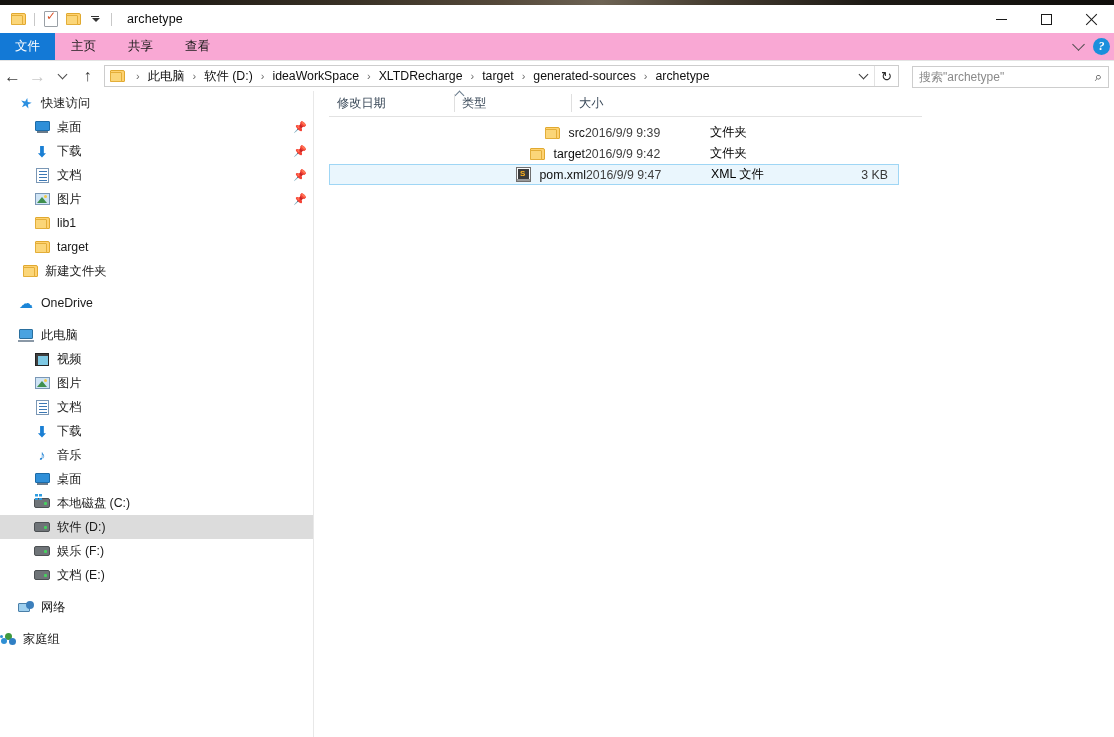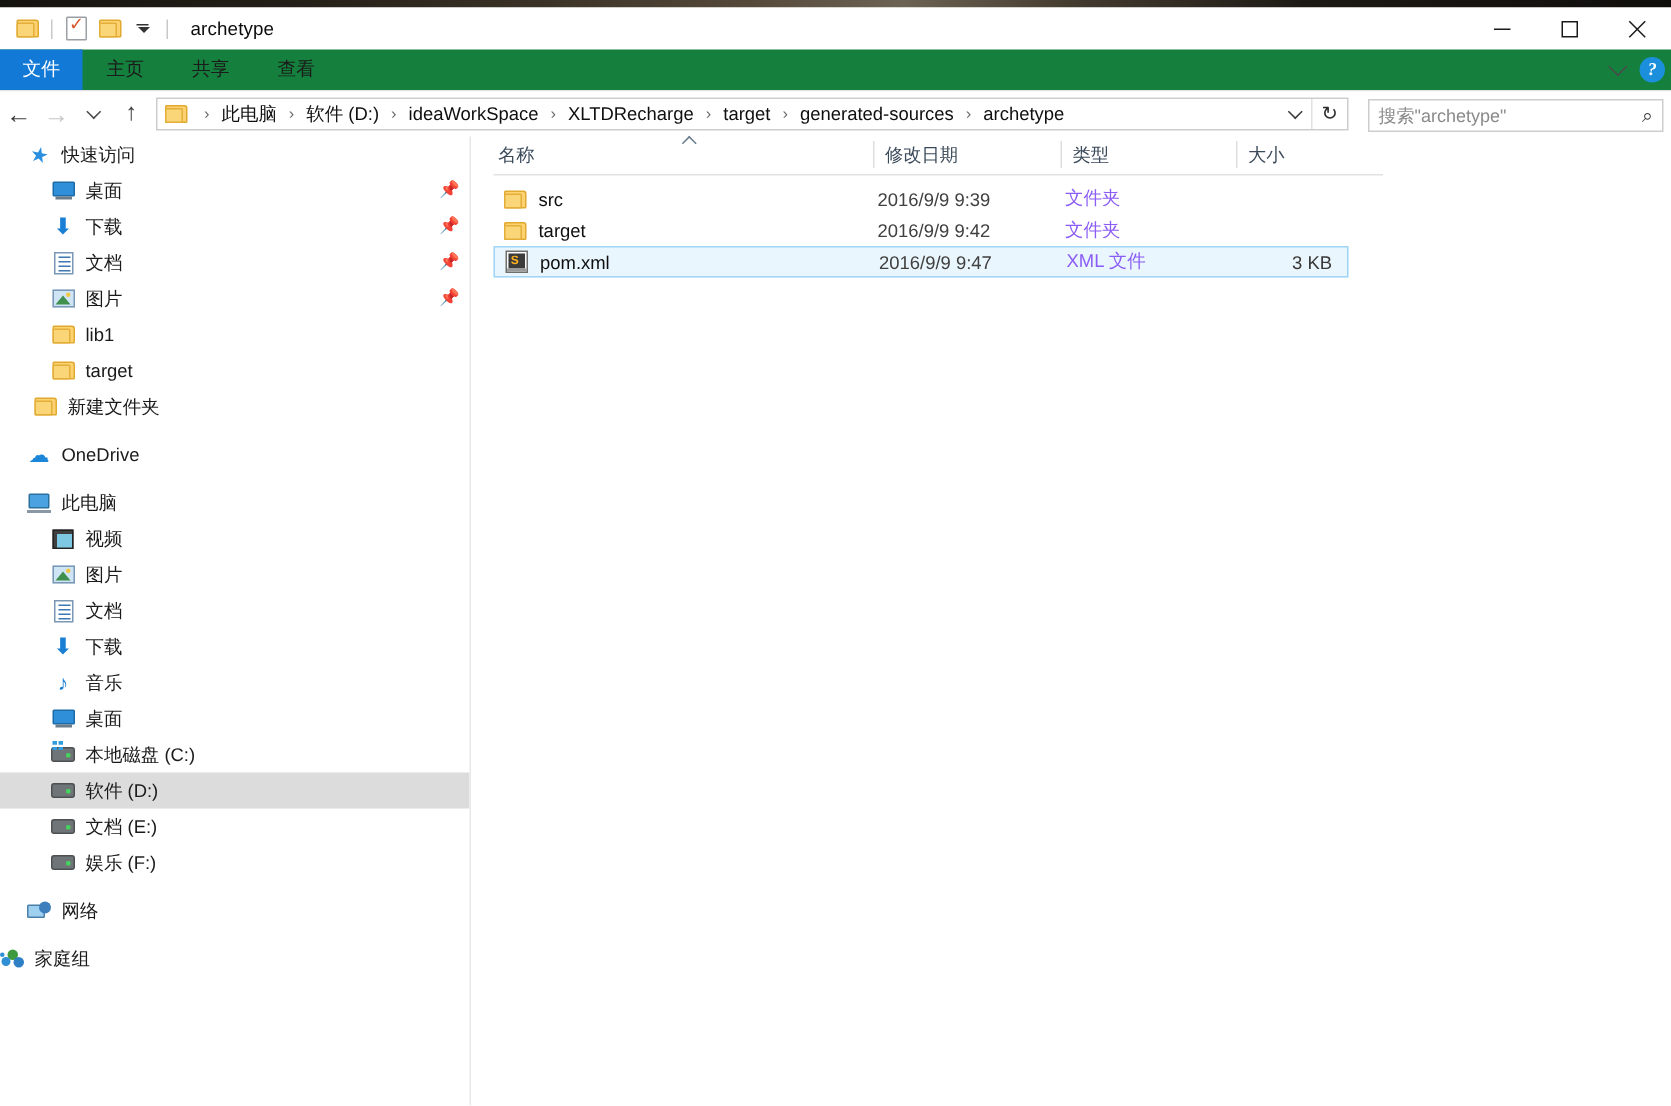--- a/index.html
+++ b/index.html
@@ -72,21 +72,21 @@
   .wc .cls:before, .wc .cls:after {
     content:""; position:absolute; left:-1px; top:6px; width:15px; height:1px;
     background:#1a1a1a;
   }
   .wc .cls:before { transform:rotate(45deg); }
   .wc .cls:after  { transform:rotate(-45deg); }
 
   
   .ribbon {
     position:absolute; left:0; top:33px; width:1114px; height:27px;
-    background:#15803d;
+    background:#f9a8d4;
     display:flex; align-items:stretch;
   }
   .tab {
     display:flex; align-items:center; justify-content:center;
     font-size:12.5px; color:#1b1b1b; padding:0 16px; height:27px;
   }
   .tab.file {
     background:#1379d6; color:#ffffff; width:55px; padding:0;
   }
   .ribbon-right {
@@ -239,23 +239,23 @@
   }
 
   .row {
     position:absolute; left:15px; width:570px; height:21px;
     display:flex; align-items:center; font-size:12.3px; color:#0f0f0f;
   }
   .row.selected {
     width:570px; background:#eaf6fd; border:1px solid #9fd6f5;
   }
   .cell { display:flex; align-items:center; height:21px; overflow:hidden; white-space:nowrap; }
-  .cell-name { width:256px; padding-left:6px; }
+  .cell-name { width:256px; padding-left:6px;justify-content:flex-end; }
   .cell-date { width:125px; color:#404040; }
-  .cell-type { width:117px; color:#8b5cf6; }
+  .cell-type { width:117px; color:#000000; }
   .cell-size { width:66px; color:#383838; justify-content:flex-end; padding-right:6px; }
   .row-ico { width:16px; height:16px; margin-right:8px; display:flex; align-items:center; justify-content:center; flex:0 0 16px;}
 
   
   .ic-xml { position:relative; width:15px; height:15px; background:#fafafa; border:1px solid #6f6f6f; }
   .ic-xml .inner { position:absolute; left:1px; top:1px; width:11px; height:10px; background:#3b3b3b; }
   .ic-xml .s { position:absolute; left:3px; top:1.5px; color:#ffb21e; font-size:8px; line-height:8px; font-weight:bold; }
   .ic-xml .bar { position:absolute; left:0px; bottom:0px; width:13px; height:2px; background:#9a9a9a; }
 </style>
 </head>
@@ -505,27 +505,27 @@
       <div class="nav-item selected" style="padding-left:34px;">
         <span class="nav-ico">
             <span class="ic-hdd"></span>
           </span>
         <span>软件 (D:)</span>
       </div>
       <div class="nav-item" style="padding-left:34px;">
         <span class="nav-ico">
             <span class="ic-hdd"></span>
           </span>
+        <span>娱乐 (F:)</span>
+      </div>
+      <div class="nav-item" style="padding-left:34px;">
+        <span class="nav-ico">
+            <span class="ic-hdd"></span>
+          </span>
         <span>文档 (E:)</span>
-      </div>
-      <div class="nav-item" style="padding-left:34px;">
-        <span class="nav-ico">
-            <span class="ic-hdd"></span>
-          </span>
-        <span>娱乐 (F:)</span>
       </div>
 
       <div style="height:8px;"></div>
       <div class="nav-item" style="padding-left:18px;">
         <span class="nav-ico">
             <span class="ic-net">
               <span class="m"></span>
               <span class="g"></span>
             </span>
           </span>
@@ -542,21 +542,20 @@
               <span class="d"></span>
             </span>
           </span>
         <span>家庭组</span>
       </div>
     </div>
 
     <div class="filelist">
       <div class="col-header">
         <div class="sort-caret"></div>
-        <div class="col col-name">名称</div>
         <div class="col col-date">修改日期</div>
         <div class="col col-type">类型</div>
         <div class="col col-size">大小</div>
       </div>
 
       <div class="row" style="top:31px;">
         <div class="cell cell-name">
           <span class="row-ico">
               <span class="folder">
                 <span class="back"></span>

